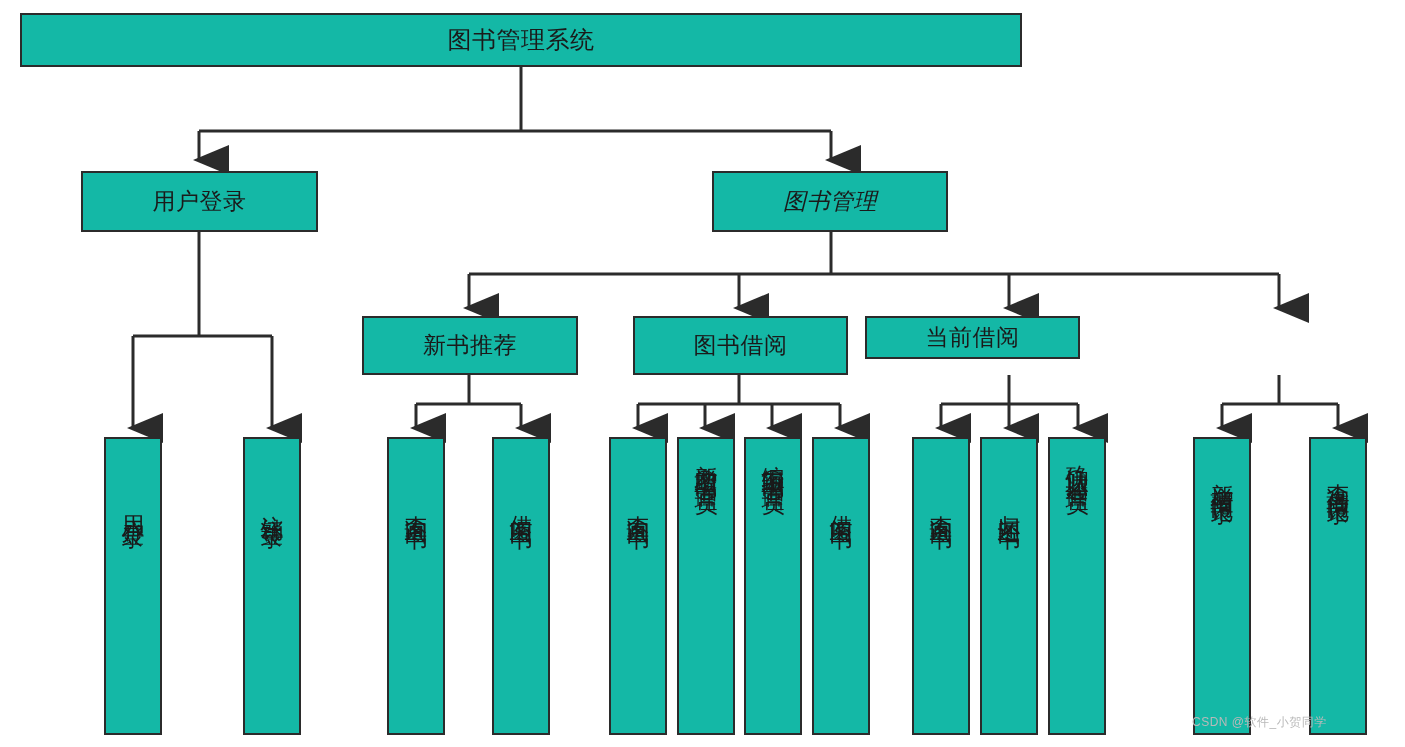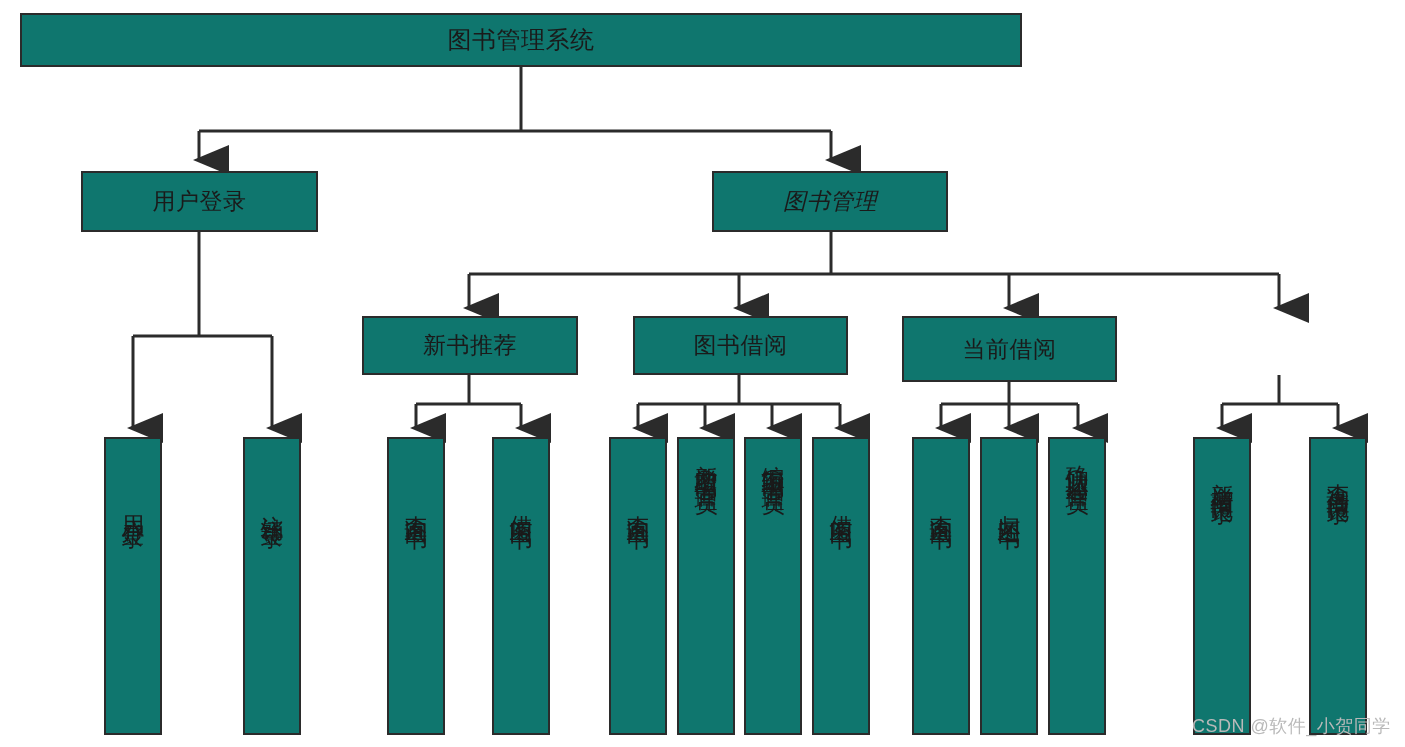--- a/index.html
+++ b/index.html
@@ -21,21 +21,21 @@
     position: absolute;
     left: 0;
     top: 0;
     width: 1405px;
     height: 747px;
   }
   .node {
     position: absolute;
     box-sizing: border-box;
     border: 2.5px solid #2b2b2b;
-    background: #0f766e;
+    background: #14b8a6;
     display: flex;
     align-items: center;
     justify-content: center;
     color: #1a1a1a;
   }
   .node .label {
     display: block;
     text-align: center;
     line-height: 1.22;
     white-space: nowrap;
@@ -67,21 +67,21 @@
   }
   .node.v.midtall .label {
     margin-top: 20px;
   }
   .node.v.top .label {
     margin-top: 2px;
   }
   .watermark {
     position: absolute;
     color: #b9b9b9;
-    font-size: 18px;
+    font-size: 12px;
     white-space: nowrap;
     letter-spacing: 0.5px;
   }
 </style>
 </head>
 <body>
 
 <div id="canvas">
 
   <svg id="edges" viewBox="0 0 1405 747" xmlns="http://www.w3.org/2000/svg">
@@ -144,21 +144,21 @@
   <div class="node h" style="left:712px; top:171px; width:236px; height:61px;font-style:italic;">
     <span class="label">图书管理</span>
   </div>
 
   <div class="node h" style="left:633px; top:316px; width:215px; height:59px;">
     <span class="label">图书借阅</span>
   </div>
   <div class="node h" style="left:362px; top:316px; width:216px; height:59px;">
     <span class="label">新书推荐</span>
   </div>
-  <div class="node h" style="left:902px; top:316px; width:215px; height:66px;">
+  <div class="node h" style="left:865px; top:316px; width:215px; height:43px;">
     <span class="label">当前借阅</span>
   </div>
 
   <div class="node v mid" style="left:104px; top:437px; width:58px; height:298px;">
     <span class="label">用户登录</span>
   </div>
   <div class="node v mid" style="left:243px; top:437px; width:58px; height:298px;">
     <span class="label">注销登录</span>
   </div>
 

